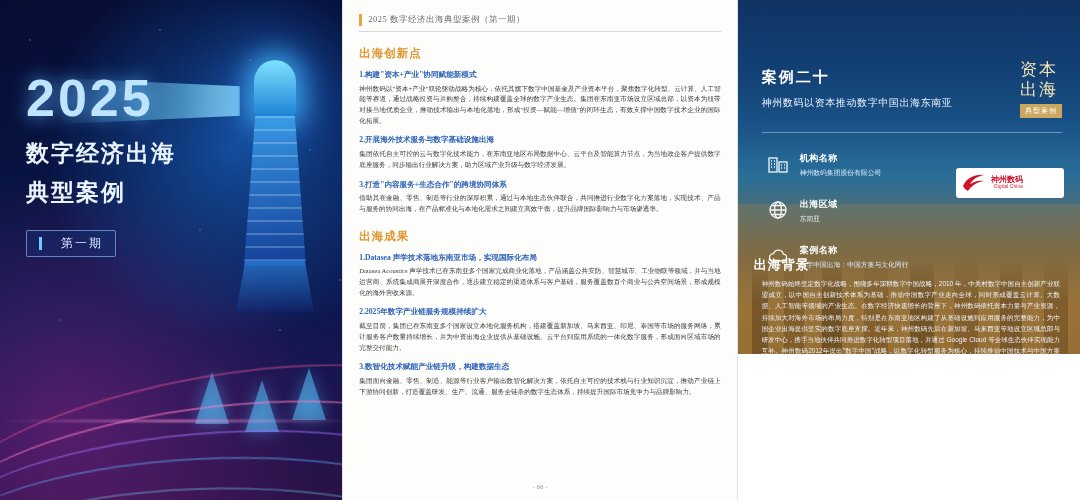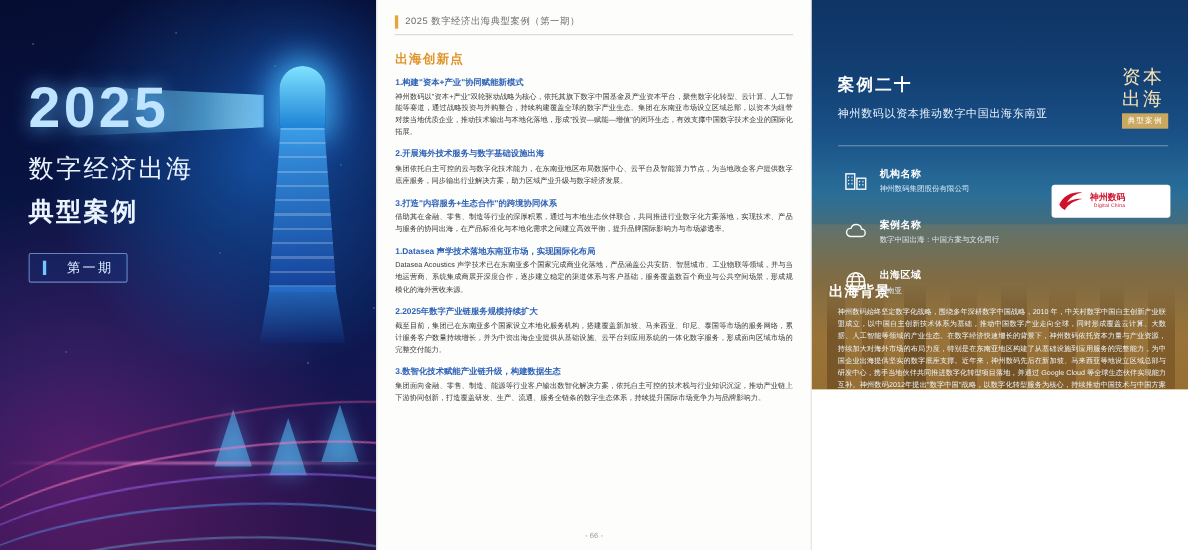--- a/index.html
+++ b/index.html
@@ -61,34 +61,34 @@
   .w2{bottom:-85px;transform:rotate(-5deg);border-color:rgba(160,110,255,.5)!important}
   .w3{bottom:-110px;transform:rotate(-3deg);border-color:rgba(90,170,255,.45)!important}
   .w4{bottom:-30px;transform:rotate(-11deg);border-color:rgba(255,90,160,.40)!important}
   .w5{bottom:-140px;transform:rotate(-2deg);border-color:rgba(120,220,255,.35)!important}
   .glowline{position:absolute;left:0;bottom:78px;width:360px;height:2px;
     background:linear-gradient(90deg,rgba(255,120,200,0),rgba(255,150,220,.8),rgba(120,200,255,0));filter:blur(1px);}
 
   .cover-txt{position:absolute;left:26px;top:72px;color:#fff;}
   .year{font-size:52px;font-weight:bold;letter-spacing:3px;
     color:#bfe4ff;text-shadow:0 0 18px rgba(90,180,255,.9);line-height:1;}
-  .t1{margin-top:14px;font-size:23px;font-weight:normal;letter-spacing:2px;color:#eaf4ff;}
+  .t1{margin-top:14px;font-size:23px;font-weight:bold;letter-spacing:2px;color:#eaf4ff;}
   .t2{margin-top:8px;font-size:23px;font-weight:bold;letter-spacing:2px;color:#eaf4ff;}
   .issue{margin-top:22px;display:inline-flex;align-items:center;gap:19px;
     border:1px solid rgba(150,200,255,.6);padding:4px 12px;border-radius:2px;
     font-size:12px;color:#d7ecff;letter-spacing:2px;background:rgba(20,60,140,.25);}
   .issue b{display:inline-block;width:3px;height:13px;background:#6fc8ff;}
   .cover-foot{position:absolute;left:0;right:0;bottom:10px;text-align:center;color:#a9c4e8;}
   .cover-foot .lbl{font-size:8px;letter-spacing:1px;color:#8fb3dd;margin-top:9px;}
   .cover-foot .org{font-size:7.5px;letter-spacing:.5px;color:#cfe0f5;margin-top:3px;}
   .cover-foot .date{font-size:8px;margin-top:12px;color:#9fbbe0;}
 
   
   .txtpage{position:relative;width:414px;height:500px;background:#fdfdfb;
-    border-left:1px solid #e2e2e2;border-right:1px solid #e2e2e2;padding:0 16px;box-sizing:border-box;}
+    border-left:1px solid #e2e2e2;border-right:1px solid #e2e2e2;padding:0 16px;box-sizing:border-box;font-family:Liberation Serif, serif;}
   .rt-head{display:flex;align-items:center;gap:6px;padding-top:14px;}
   .rt-head .bar{width:3px;height:12px;background:#e8a33d;}
   .rt-head .ht{font-size:8.5px;color:#6b6b6b;letter-spacing:.5px;}
   .rt-rule{margin-top:5px;height:1px;background:#d8d8d8;}
   .sec-title{margin-top:14px;font-size:11.5px;font-weight:bold;color:#e0952c;letter-spacing:1px;}
   .p-head{margin-top:8px;font-size:7.6px;font-weight:bold;color:#2f63b8;line-height:1.55;}
   .p-body{margin-top:3px;font-size:6.6px;color:#3a3a3a;line-height:1.62;text-align:justify;}
   .pg-num{position:absolute;left:0;right:0;bottom:9px;text-align:center;font-size:7px;color:#9a9a9a;}
 
   
@@ -183,20 +183,21 @@
     </div>
     <div>
       <div class="p-head">2.开展海外技术服务与数字基础设施出海</div>
       <div class="p-body">集团依托自主可控的云与数字化技术能力，在东南亚地区布局数据中心、云平台及智能算力节点，为当地政企客户提供数字底座服务，同步输出行业解决方案，助力区域产业升级与数字经济发展。</div>
     </div>
     <div>
       <div class="p-head">3.打造"内容服务+生态合作"的跨境协同体系</div>
       <div class="p-body">借助其在金融、零售、制造等行业的深厚积累，通过与本地生态伙伴联合，共同推进行业数字化方案落地，实现技术、产品与服务的协同出海，在产品标准化与本地化需求之间建立高效平衡，提升品牌国际影响力与市场渗透率。</div>
     </div>
 
+    <div class="sec-title">出海成果</div>
 
     <div>
       <div class="p-head">1.Datasea 声学技术落地东南亚市场，实现国际化布局</div>
       <div class="p-body">Datasea Acoustics 声学技术已在东南亚多个国家完成商业化落地，产品涵盖公共安防、智慧城市、工业物联等领域，并与当地运营商、系统集成商展开深度合作，逐步建立稳定的渠道体系与客户基础，服务覆盖数百个商业与公共空间场景，形成规模化的海外营收来源。</div>
     </div>
     <div>
       <div class="p-head">2.2025年数字产业链服务规模持续扩大</div>
       <div class="p-body">截至目前，集团已在东南亚多个国家设立本地化服务机构，搭建覆盖新加坡、马来西亚、印尼、泰国等市场的服务网络，累计服务客户数量持续增长，并为中资出海企业提供从基础设施、云平台到应用系统的一体化数字服务，形成面向区域市场的完整交付能力。</div>
     </div>
     <div>
@@ -233,41 +234,41 @@
           </g>
         </svg>
         <div>
           <div class="info-t">机构名称</div>
           <div class="info-v">神州数码集团股份有限公司</div>
         </div>
       </div>
       <div class="info-row">
         <svg class="ic" viewBox="0 0 24 24">
           <g fill="none" stroke="#ffffff" stroke-width="1.3">
-            <path d="M7 17h10a3.4 3.4 0 0 0 .3-6.8A5 5 0 0 0 7.6 9.6 3.7 3.7 0 0 0 7 17z"></path>
-          </g>
-        </svg>
-        <div>
-          <div class="info-t">案例名称</div>
-          <div class="info-v">数字中国出海：中国方案与文化同行</div>
-        </div>
-      </div>
-      <div class="info-row">
-        <svg class="ic" viewBox="0 0 24 24">
-          <g fill="none" stroke="#ffffff" stroke-width="1.3">
             <circle cx="12" cy="12" r="8"></circle>
               <ellipse cx="12" cy="12" rx="3.4" ry="8"></ellipse>
               <path d="M4 12h16M5.5 7.5h13M5.5 16.5h13"></path>
           </g>
         </svg>
         <div>
           <div class="info-t">出海区域</div>
           <div class="info-v">东南亚</div>
         </div>
       </div>
+      <div class="info-row">
+        <svg class="ic" viewBox="0 0 24 24">
+          <g fill="none" stroke="#ffffff" stroke-width="1.3">
+            <path d="M7 17h10a3.4 3.4 0 0 0 .3-6.8A5 5 0 0 0 7.6 9.6 3.7 3.7 0 0 0 7 17z"></path>
+          </g>
+        </svg>
+        <div>
+          <div class="info-t">案例名称</div>
+          <div class="info-v">数字中国出海：中国方案与文化同行</div>
+        </div>
+      </div>
     </div>
 
     <div class="logo">
       <svg class="mark" viewBox="0 0 26 22">
         <path d="M2 14c4-9 13-12 21-11-6 1-11 4-14 9 5-3 10-4 14-3-7 1-13 5-16 10-2-1-4-3-5-5z" fill="#d0112b"></path>
       </svg>
       <div class="lt">
         <span>神州数码</span>
         <small>Digital China</small>
       </div>

